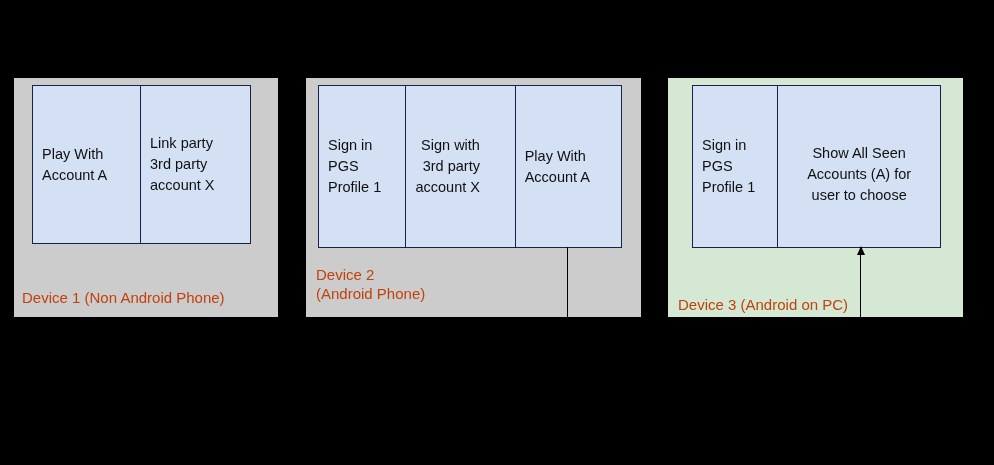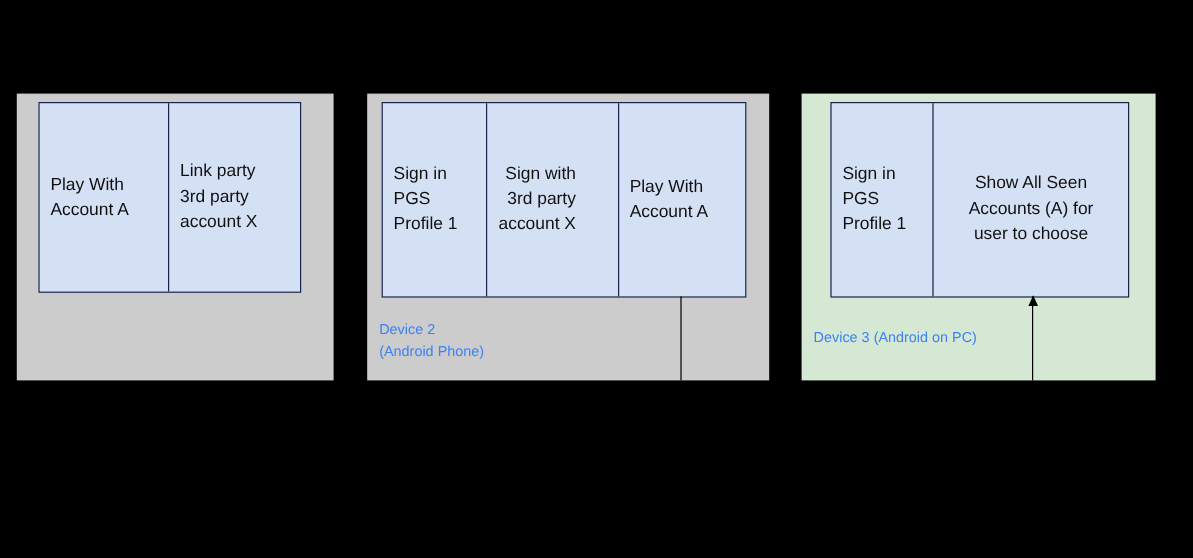--- a/index.html
+++ b/index.html
@@ -20,23 +20,23 @@
   .device-panel {
     position: absolute;
     box-sizing: border-box;
   }
   .panel-grey  { background: #cccccc; }
   .panel-green { background: #d5e8d4; }
 
   
   .device-label {
     position: absolute;
-    font-size: 12px;
+    font-size: 15px;
     line-height: 19px;
-    color: #3b82f6;
+    color: #c2410c;
     white-space: pre-line;
     font-family: "Liberation Sans", sans-serif;
   }
 
   
   .step-strip {
     position: absolute;
     box-sizing: border-box;
     display: flex;
     background: #d4e1f5;
@@ -90,20 +90,21 @@
   <div class="device-panel panel-grey" style="left:14px; top:78px; width:264px; height:239px;"></div>
 
   <div class="step-strip" style="left:32px; top:85px; width:219px; height:159px;">
     <div class="step-cell align-left" style="width:109px;">Play With
 Account A</div>
     <div class="step-cell align-left" style="width:110px;">Link party
 3rd party
 account X</div>
   </div>
 
+  <div class="device-label" style="left:22px; top:288px;">Device 1 (Non Android Phone)</div>
 
   <div class="device-panel panel-grey" style="left:306px; top:78px; width:335px; height:239px;"></div>
 
   <div class="step-strip" style="left:318px; top:85px; width:304px; height:163px;">
     <div class="step-cell align-left" style="width:88px;">Sign in
 PGS
 Profile 1</div>
     <div class="step-cell align-left" style="width:110px;text-align:right;">Sign with
 3rd party
 account X</div>
@@ -122,15 +123,15 @@
     <div class="step-cell align-left" style="width:86px;">Sign in
 PGS
 Profile 1</div>
     <div class="step-cell align-center" style="width:163px;">Show All Seen
 Accounts (A) for
 user to choose</div>
   </div>
 
   <div class="connector-arrow" style="left:860px; top:247px; height:70px;"></div>
 
-  <div class="device-label" style="left:678px; top:272px;">Device 3 (Android on PC)</div>
+  <div class="device-label" style="left:678px; top:295px;">Device 3 (Android on PC)</div>
 
 </div>
 
 </body></html>

